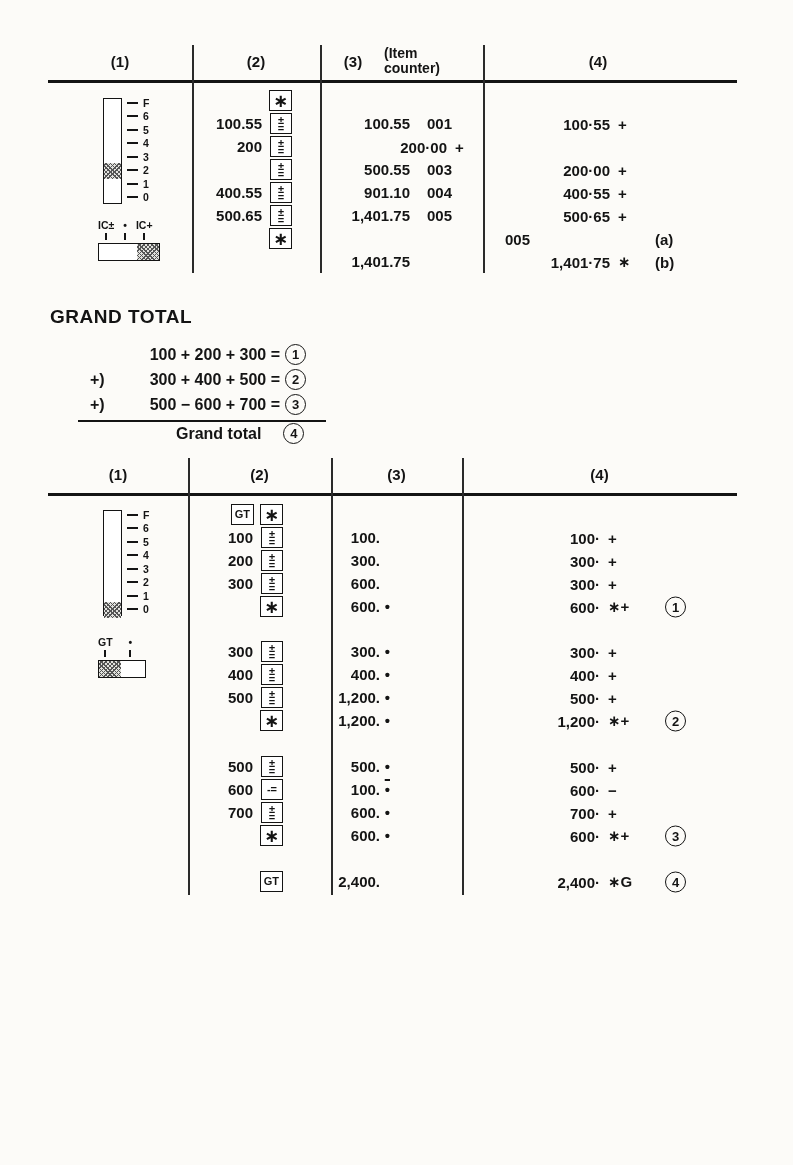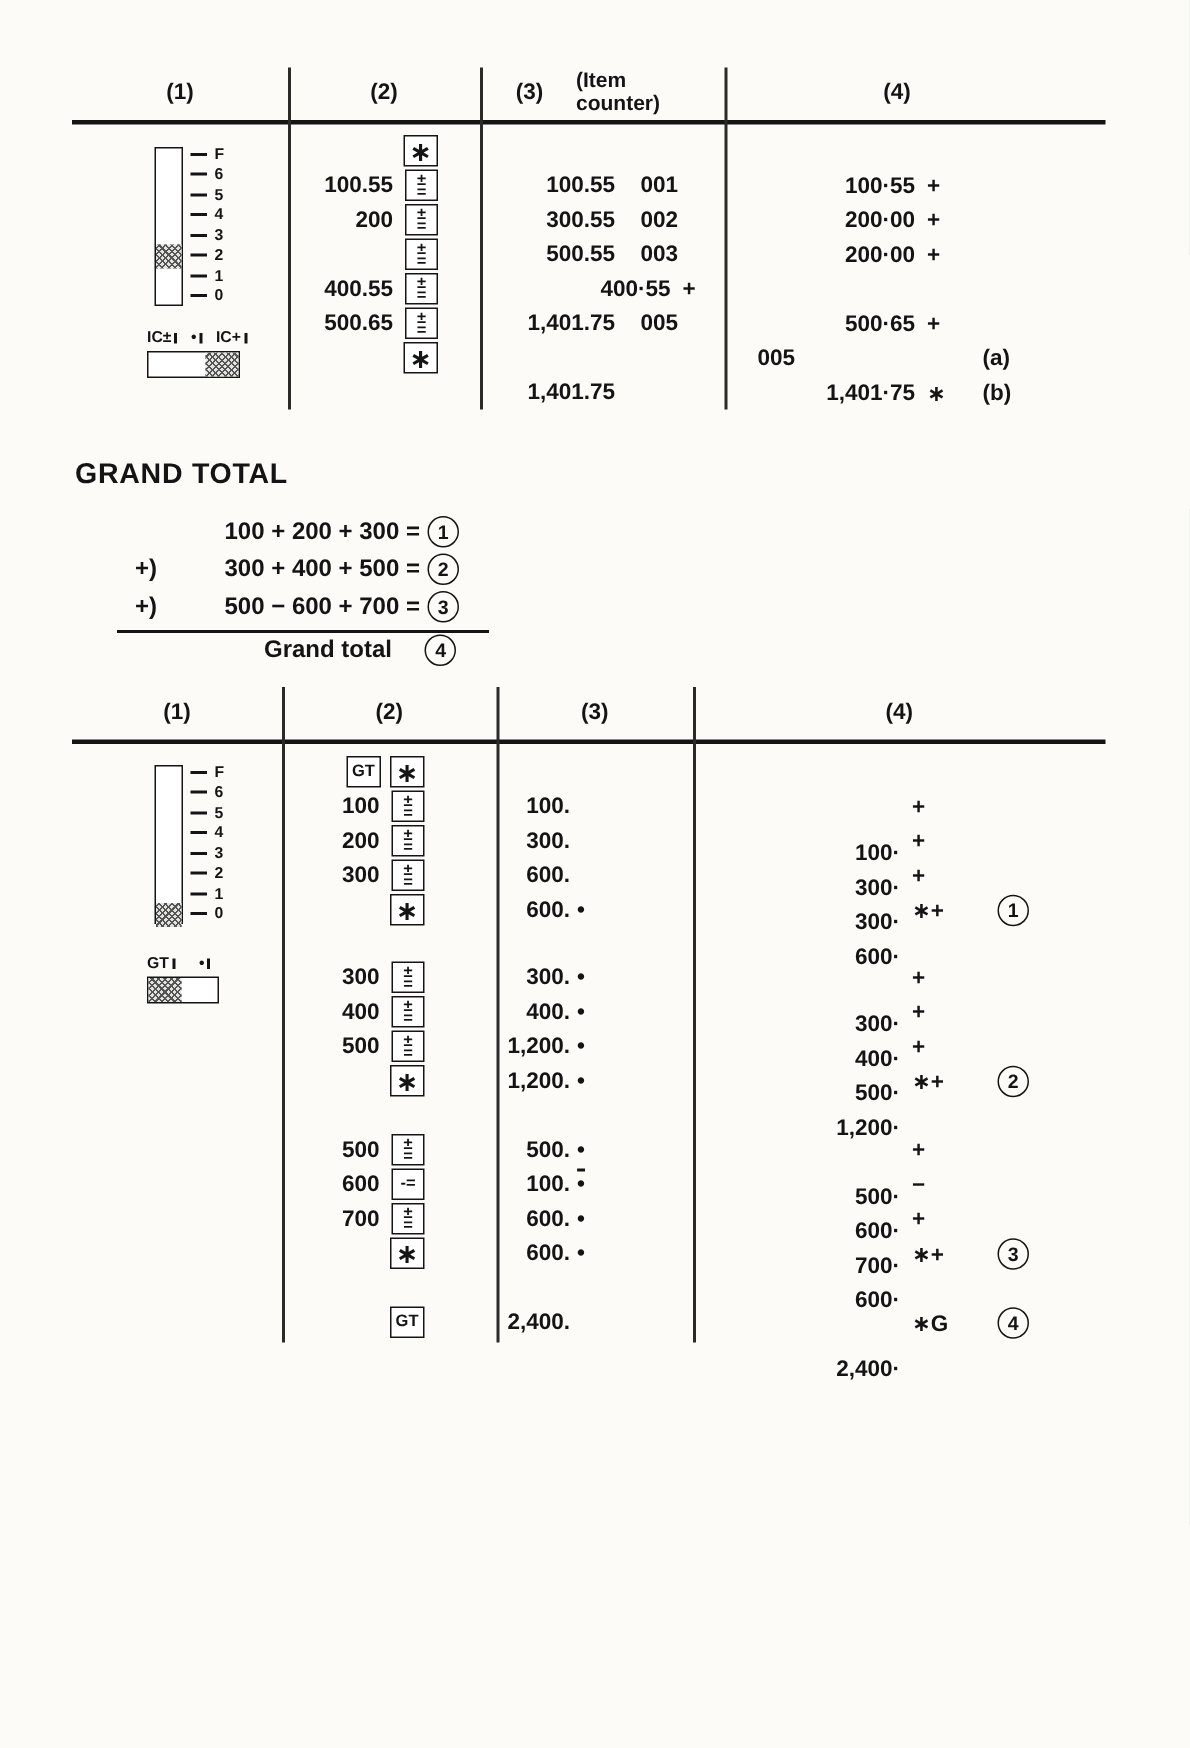--- a/index.html
+++ b/index.html
@@ -49,41 +49,41 @@
   .t2 .c3 { padding-right:72px; }
   .t2 .dot { display:inline-block; width:10px; text-align:right; }
   .dot.ob { text-decoration:overline; text-decoration-thickness:2px; }
 
   .c4 { position:relative; }
   .c4 > span { position:absolute; top:50%; transform:translateY(-50%); }
   .t1 .out { left:0; width:127px; text-align:right; }
   .t1 .sym { left:135px; }
   .t1 .note { left:172px; }
   .t1 .outleft { left:22px; }
-  .t2 .out { left:0; width:138px; text-align:right;margin-top:31px; }
+  .t2 .out { left:0; width:138px; text-align:right; }
   .t2 .sym { left:146px; }
   .t2 .circ { left:203px; }
 
   .circ { box-sizing:border-box; width:21px; height:21px; border:1.8px solid #141414; border-radius:50%;
           display:inline-flex; align-items:center; justify-content:center;
           font-size:13px; font-weight:bold; }
 
   
   .lever { position:absolute; left:55px; width:90px; height:125px; }
   #table1 .lever { top:56px; } #table2 .lever { top:55px; }
   .lv-box { position:absolute; left:0; top:0; width:17px; height:104px; border:1.8px solid #141414; background:#fff; }
   .lv-knob { position:absolute; left:0; width:17px; height:16px; }
   .lv-tick { position:absolute; left:24px; width:11px; height:2px; background:#141414; }
   .lv-lab  { position:absolute; left:40px; font-size:10.5px; font-weight:bold; line-height:10px; }
 
   .sw { position:absolute; left:50px; }
   #table1 .sw { top:178px; } #table2 .sw { top:182px; }
   .sw-cols { display:flex; align-items:flex-end; }
   #table1 .sw-cols { gap:9px; } #table2 .sw-cols { gap:16px; }
-  .sw-col { display:flex; flex-direction:row; align-items:center; gap:2px; }
+  .sw-col { display:flex; flex-direction:column; align-items:center; gap:2px; }
   .sw-lab { font-size:10.5px; font-weight:bold; line-height:11px; }
   .sw-tick { width:2px; height:7px; background:#141414; }
   .sw-box { margin-top:3px; position:relative; height:16px; border:1.8px solid #141414; background:#fff; }
   #table1 .sw-box { width:60px; } #table2 .sw-box { width:46px; }
   .sw-knob { position:absolute; top:0; bottom:0; width:22px; }
   .knob-right { right:0; } .knob-left { left:0; }
 
   .hatch { background-color:#e2e2de;
     background-image:repeating-linear-gradient(45deg,#555 0,#555 1px,transparent 1px,transparent 3px),
                      repeating-linear-gradient(-45deg,#555 0,#555 1px,transparent 1px,transparent 3px); }
@@ -157,24 +157,20 @@
           <div class="cell c1"></div>
           <div class="cell c2">
             <span class="entry">200</span>
             <span class="keybox">
               <span class="key key-pmeq">
                 <span class="kt">±</span>
                 <span class="kb">=</span>
               </span>
             </span>
           </div>
-          <div class="cell c3">
-            <span class="res">300.55</span>
-            <span class="ctr">002</span>
-          </div>
           <div class="cell c4">
             <span class="out">200·00</span>
             <span class="sym">+</span>
           </div>
         </div>
         <div class="trow t1">
           <div class="cell c1"></div>
           <div class="cell c2">
             <span class="keybox">
               <span class="key key-pmeq">
@@ -195,20 +191,24 @@
         <div class="trow t1">
           <div class="cell c1"></div>
           <div class="cell c2">
             <span class="entry">400.55</span>
             <span class="keybox">
               <span class="key key-pmeq">
                 <span class="kt">±</span>
                 <span class="kb">=</span>
               </span>
             </span>
+          </div>
+          <div class="cell c3">
+            <span class="res">901.10</span>
+            <span class="ctr">004</span>
           </div>
           <div class="cell c4">
             <span class="out">400·55</span>
             <span class="sym">+</span>
           </div>
         </div>
         <div class="trow t1">
           <div class="cell c1"></div>
           <div class="cell c2">
             <span class="entry">500.65</span>

